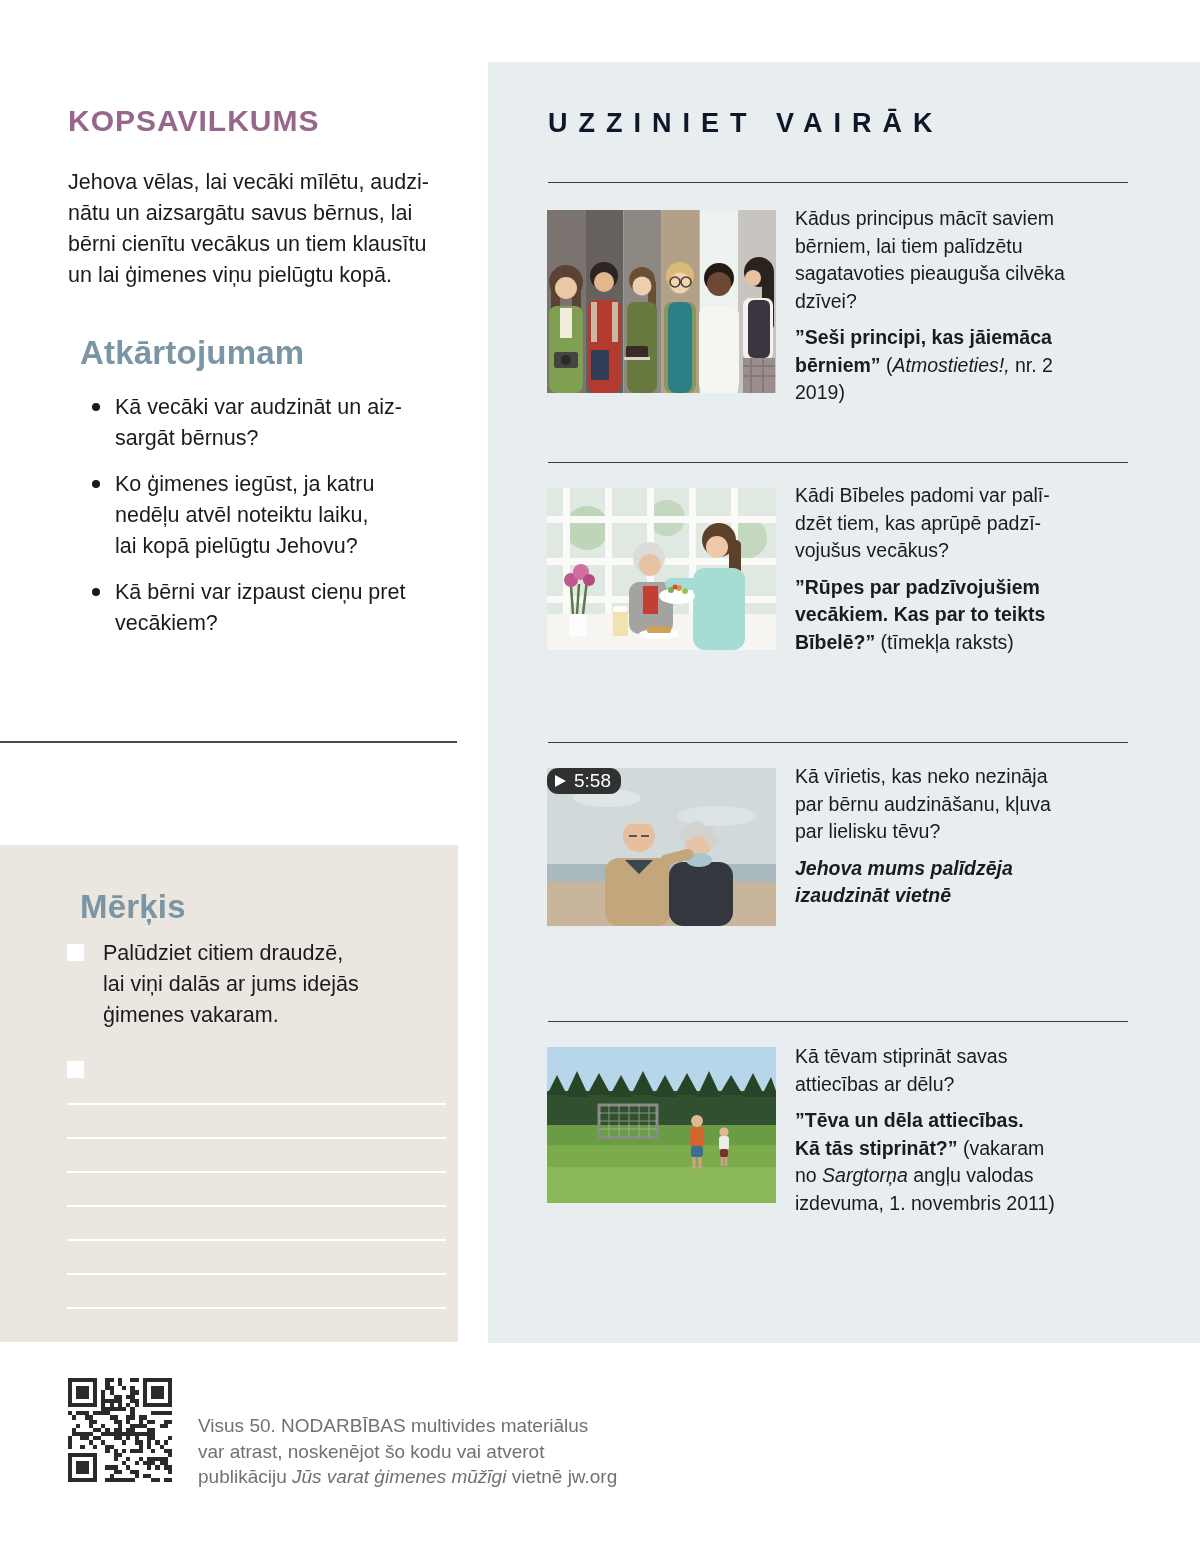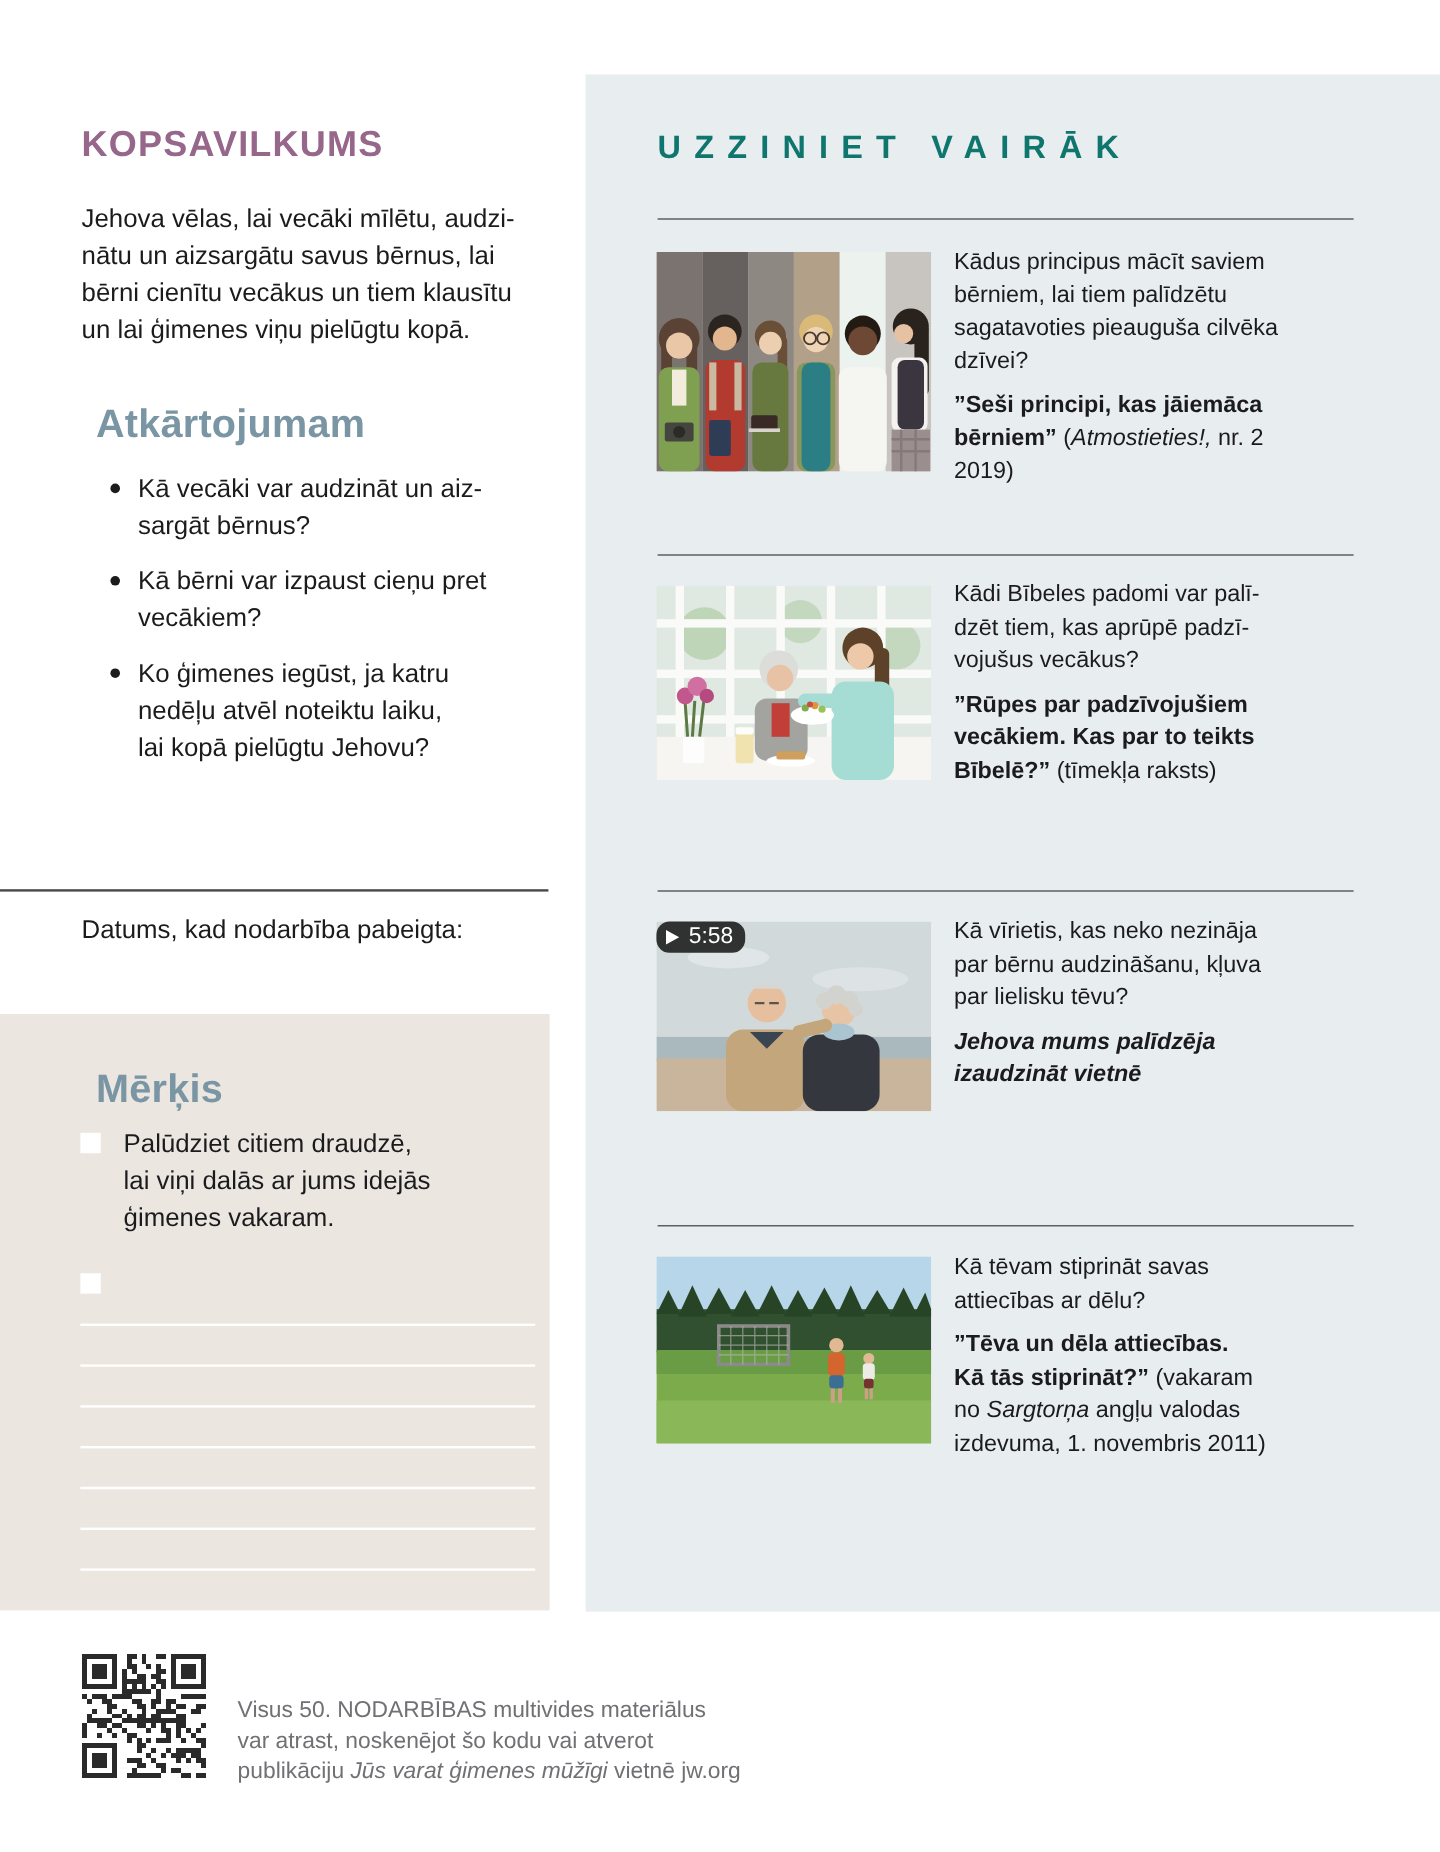--- a/index.html
+++ b/index.html
@@ -50,21 +50,21 @@
   .cb2{top:1061px;}
   .wline{
     position:absolute;left:67px;width:379px;height:2px;background:#ffffff;
   }
   
   .learn-panel{
     position:absolute;left:488px;top:62px;width:712px;height:1281px;background:#e8edf0;
   }
   .learn-title{
     position:absolute;left:548px;top:108px;margin:0;
-    font-size:27px;font-weight:700;letter-spacing:11px;color:#0f766e;
+    font-size:27px;font-weight:700;letter-spacing:11px;color:#0f172a;
   }
   .sep{
     position:absolute;left:548px;width:580px;height:0;border-top:1.5px solid #3c3c3c;
   }
   .thumb{
     position:absolute;left:547px;width:229px;display:block;
   }
   .thumb svg{display:block;}
   .item-text{
     position:absolute;left:795px;width:340px;
@@ -101,30 +101,29 @@
   <p class="summary-par">Jehova vēlas, lai vecāki mīlētu, audzi-<br>nātu un aizsargātu savus bērnus, lai<br>bērni cienītu vecākus un tiem klausītu<br>un lai ģimenes viņu pielūgtu kopā.</p>
 
   <h2 class="slate-h review-title">Atkārtojumam</h2>
   <ul class="review-list">
     <li>
       <span class="dot"></span>
       <span>Kā vecāki var audzināt un aiz-<br>sargāt bērnus?</span>
     </li>
     <li>
       <span class="dot"></span>
-      <span>Kā bērni var izpaust cieņu pret<br>vecākiem?</span>
+      <span>Ko ģimenes iegūst, ja katru<br>nedēļu atvēl noteiktu laiku,<br>lai kopā pielūgtu Jehovu?</span>
     </li>
     <li>
       <span class="dot"></span>
-      <span>Ko ģimenes iegūst, ja katru<br>nedēļu atvēl noteiktu laiku,<br>lai kopā pielūgtu Jehovu?</span>
+      <span>Kā bērni var izpaust cieņu pret<br>vecākiem?</span>
     </li>
   </ul>
 
   <div class="rule"></div>
-  <p class="date-label">Datums, kad nodarbība pabeigta:</p>
 
   <div class="goal-box"></div>
   <h2 class="slate-h goal-title">Mērķis</h2>
   <span class="cb cb1"></span>
   <div class="goal-opt-text opt1-text">Palūdziet citiem draudzē,<br>lai viņi dalās ar jums idejās<br>ģimenes vakaram.</div>
   <span class="cb cb2"></span>
   <div class="wline" style="top:1103px"></div>
   <div class="wline" style="top:1137px"></div>
   <div class="wline" style="top:1171px"></div>
   <div class="wline" style="top:1205px"></div>

